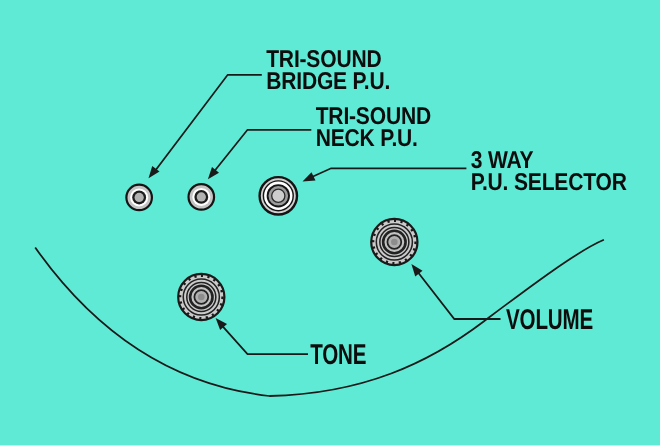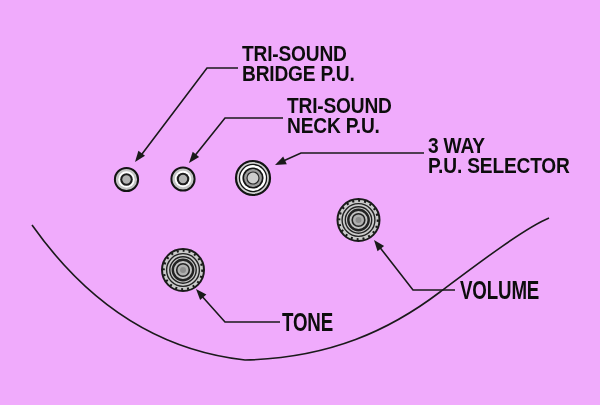--- a/index.html
+++ b/index.html
@@ -1,20 +1,20 @@
 <!DOCTYPE html>
 <html><head>
 <meta charset="utf-8">
 <style>
   html, body { margin: 0; padding: 0; background: #ffffff; }
   .stage {
     position: relative;
     width: 600px;
     height: 405px;
-    background: #f0abfc;
+    background: #5eead4;
     overflow: hidden;
     font-family: "Liberation Sans", sans-serif;
   }
   .stage svg { position: absolute; left: 0; top: 0; }
   .label {
     position: absolute;
     color: #0d0d0d;
     font-weight: 700;
     white-space: nowrap;
     transform-origin: left top;

